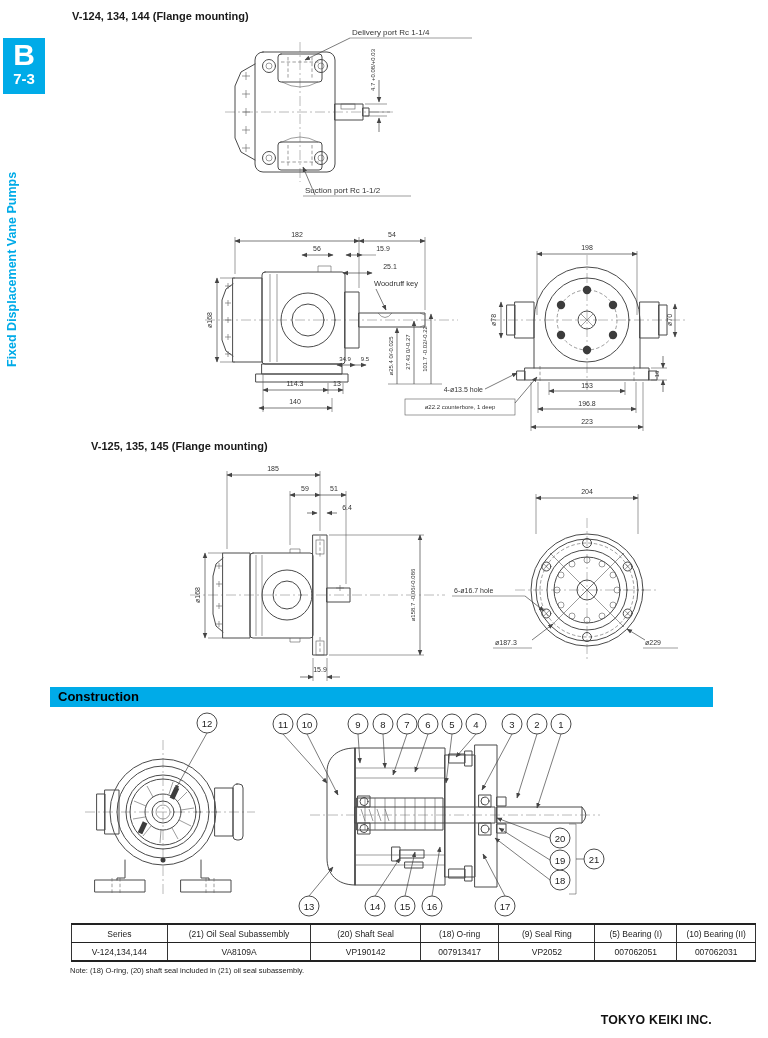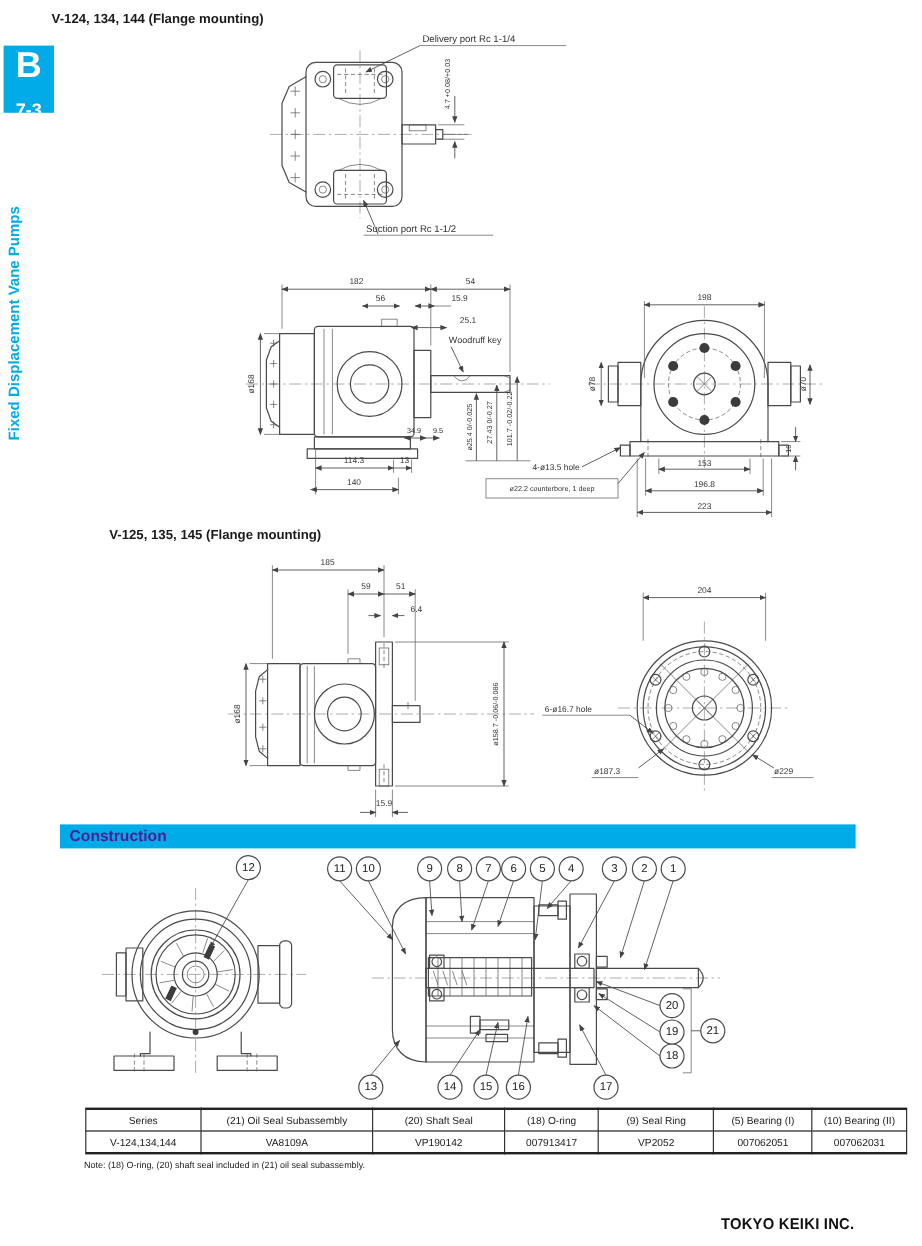--- a/index.html
+++ b/index.html
@@ -7,27 +7,27 @@
     width:768px;height:1038px;position:relative;background:#ffffff;
     font-family:"Liberation Sans", sans-serif;color:#1a1a1a;overflow:hidden;
   }
   .abs{position:absolute;}
   .heading{font-size:11px;font-weight:bold;color:#1a1a1a;}
   .tab{
     left:3px;top:38px;width:42px;height:56px;background:#00abe8;color:#fff;
     text-align:center;line-height:1;
   }
   .tab .letter{font-size:30px;font-weight:bold;display:block;margin-top:2px;}
-  .tab .code{font-size:15px;font-weight:bold;display:block;margin-top:15px;}
+  .tab .code{font-size:15px;font-weight:bold;display:block;margin-top:1px;}
   .vlabel{
     left:5px;top:97px;height:270px;color:#00abe8;font-size:12.5px;font-weight:bold;
     writing-mode:vertical-rl;transform:rotate(180deg);white-space:nowrap;
   }
   .banner{
-    left:50px;top:687px;width:663px;height:20px;background:#00abe8;color:#4c1d95;
+    left:50px;top:687px;width:663px;height:20px;background:#00abe8;color:#000000;
     font-size:13px;font-weight:bold;line-height:20px;padding-left:8px;box-sizing:border-box;
   }
   
   svg{overflow:visible;}
   .ln{stroke:#4a4a4a;stroke-width:1;fill:none;stroke-linejoin:round;stroke-linecap:round;}
   .tn{stroke:#5a5a5a;stroke-width:0.6;fill:none;}
   .cl{stroke:#808080;stroke-width:0.55;fill:none;stroke-dasharray:10 3 2 3;}
   .dsh{stroke:#5a5a5a;stroke-width:0.6;fill:none;stroke-dasharray:3.5 2.2;}
   .dim{stroke:#444;stroke-width:0.7;fill:none;}
   .hole{fill:#3c3c3c;stroke:none;}
@@ -63,21 +63,21 @@
     </pattern>
   </defs>
 </svg>
 
 <div class="abs tab">
   <span class="letter">B</span>
   <span class="code">7-3</span>
 </div>
 <div class="abs vlabel">Fixed Displacement Vane Pumps</div>
 
-<div class="abs heading" style="left:43px;top:10px;">V-124, 134, 144 (Flange mounting)</div>
+<div class="abs heading" style="left:72px;top:10px;">V-124, 134, 144 (Flange mounting)</div>
 <div class="abs heading" style="left:55px;top:440px;margin-left:36px;">V-125, 135, 145 (Flange mounting)</div>
 
 <svg class="abs" style="left:225px;top:28px;" width="250" height="182" viewBox="0 0 250 182">
   <g>
     <line class="cl" x1="0" y1="84" x2="168" y2="84"></line>
     <line class="cl" x1="75" y1="14" x2="75" y2="154"></line>
     <rect class="ln" x="30" y="24" width="80" height="120" rx="8"></rect>
     <path class="ln" d="M30,36 L16,44 L10,58 L10,110 L16,124 L30,132"></path>
     <g class="tn">
       <line x1="17" y1="48" x2="25" y2="48"></line>

